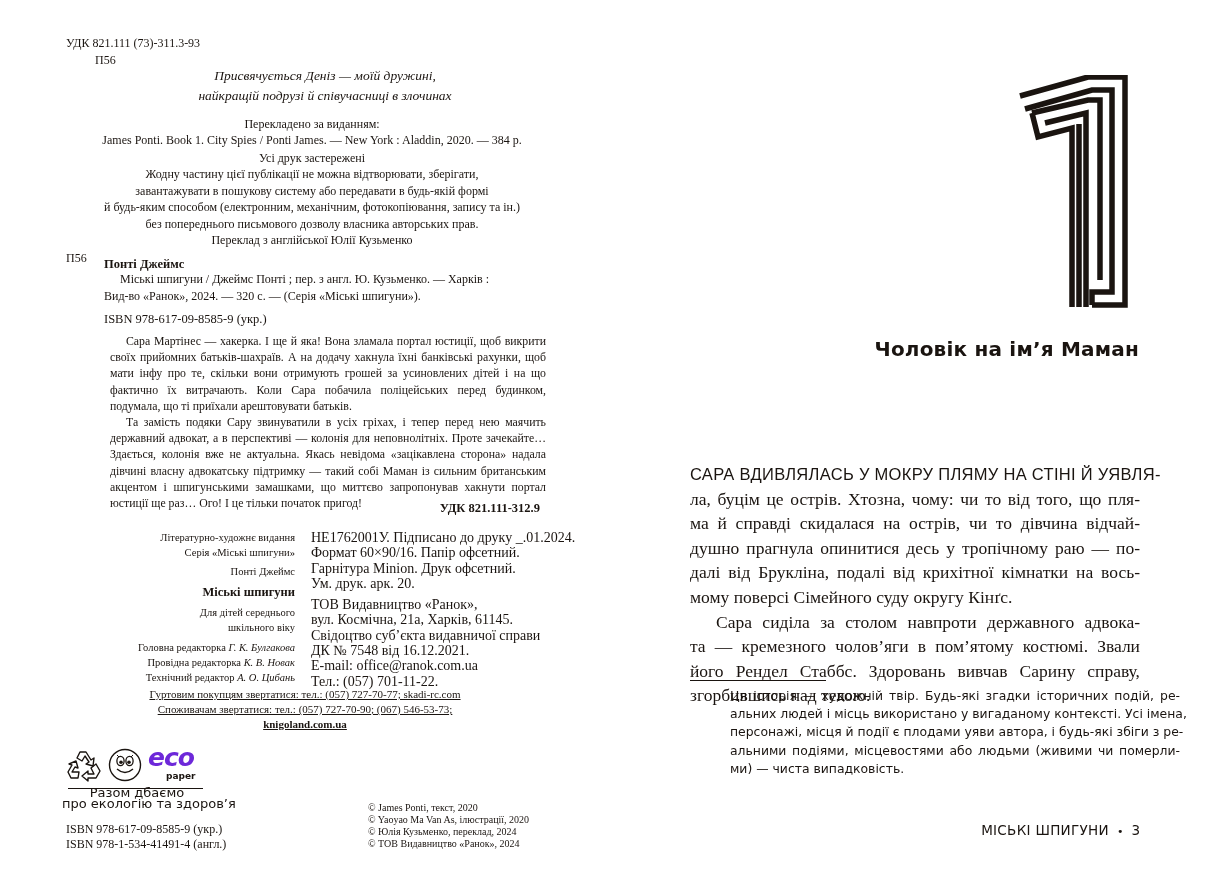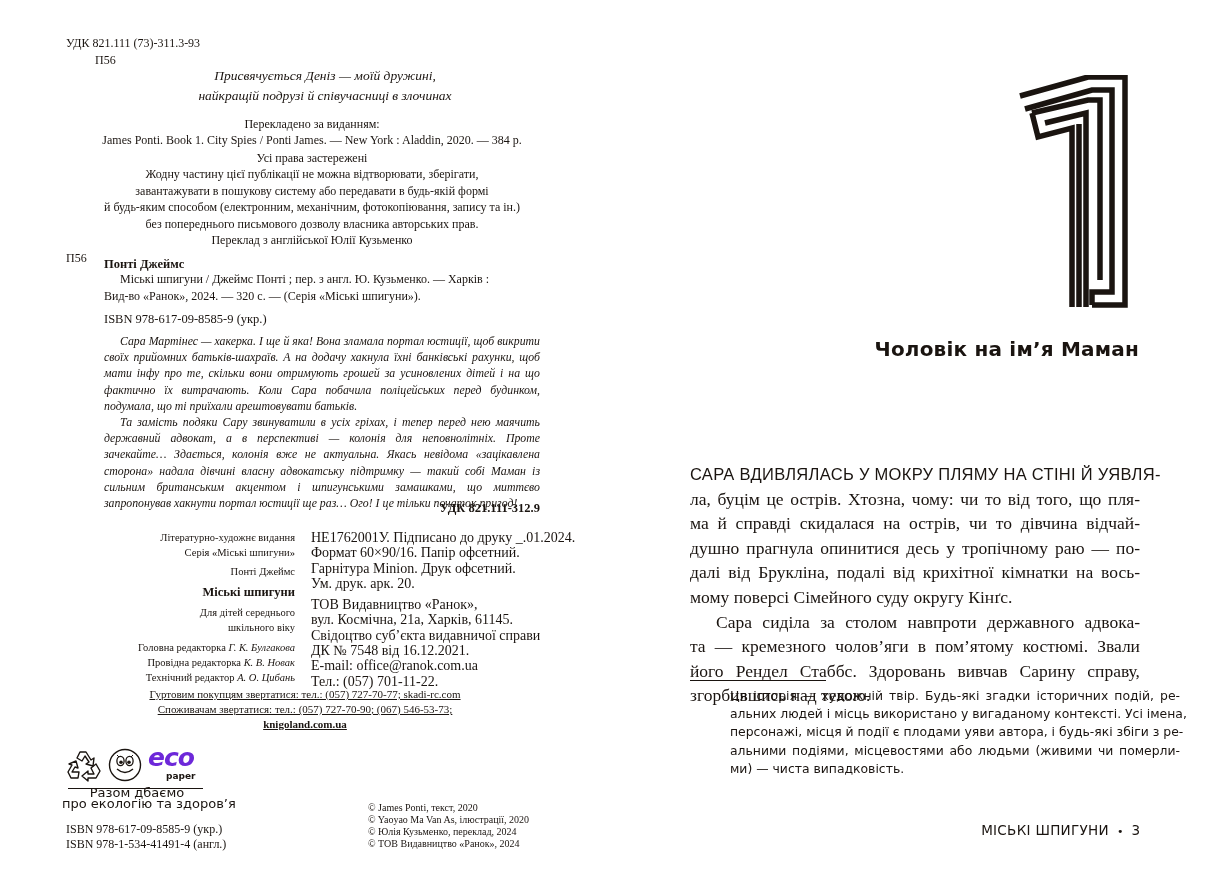--- a/index.html
+++ b/index.html
@@ -18,21 +18,21 @@
     .p56-top { left: 95px; top: 52px; }
     .dedication { left: 100px; width: 450px; top: 66px; text-align: center; font-style: italic; font-size: 13.5px; line-height: 20px; }
     .translated-from { left: 62px; width: 500px; top: 116px; text-align: center; }
     .rights { left: 62px; width: 500px; top: 150px; text-align: center; }
     .rights-text { left: 62px; width: 500px; top: 166px; text-align: center; line-height: 16.5px; }
     .translator { left: 62px; width: 500px; top: 232px; text-align: center; }
     .p56-mid { left: 66px; top: 250px; }
     .author-bold { left: 104px; top: 256px; font-weight: bold; font-size: 12.5px; }
     .biblio { left: 104px; top: 271px; width: 436px; white-space: normal; line-height: 16.5px; text-indent: 16px; }
     .isbn-mid { left: 104px; top: 311px; font-size: 12.5px; }
-    .annotation { left: 104px; top: 333px; width: 436px; white-space: normal; line-height: 16.2px; text-align: justify; font-size: 11.8px; font-style: italic; }
+    .annotation { left: 110px; top: 333px; width: 436px; white-space: normal; line-height: 16.2px; text-align: justify; font-size: 11.8px; }
     .annotation p { text-indent: 16px; }
     .udk-bold { left: 400px; width: 140px; top: 500px; text-align: right; font-weight: bold; font-size: 12.5px; }
 
     .imprint-left { left: 100px; width: 195px; top: 530px; text-align: right; font-size: 10.5px; line-height: 15px; white-space: normal; }
     .imprint-left .bold-title { font-weight: bold; font-size: 12.5px; line-height: 18px; }
     .imprint-right { left: 311px; top: 530px; font-size: 14px; line-height: 15.3px; }
     .imprint-right .gap { height: 6px; }
 
     .buyers { left: 100px; width: 410px; top: 687px; text-align: center; font-size: 11px; line-height: 15px; text-decoration: underline; }
     .buyers .bold { font-weight: bold; }
@@ -73,21 +73,21 @@
   <div class="abs dedication">
     <div>Присвячується Деніз — моїй дружині,</div>
     <div>найкращій подрузі й співучасниці в злочинах</div>
   </div>
 
   <div class="abs serif-sm translated-from">
     <div>Перекладено за виданням:</div>
     <div>James Ponti. Book 1. City Spies / Ponti James. — New York : Aladdin, 2020. — 384 p.</div>
   </div>
 
-  <div class="abs serif-sm rights">Усі права застережені</div>
+  <div class="abs serif-sm rights">Усі друк застережені</div>
   <div class="abs serif-sm rights-text">
     <div>Жодну частину цієї публікації не можна відтворювати, зберігати,</div>
     <div>завантажувати в пошукову систему або передавати в будь-якій формі</div>
     <div>й будь-яким способом (електронним, механічним, фотокопіювання, запису та ін.)</div>
     <div>без попереднього письмового дозволу власника авторських прав.</div>
   </div>
   <div class="abs serif-sm translator">Переклад з англійської Юлії Кузьменко</div>
 
   <div class="abs serif-sm p56-mid">П56</div>
   <div class="abs serif-sm author-bold">Понті Джеймс</div>

